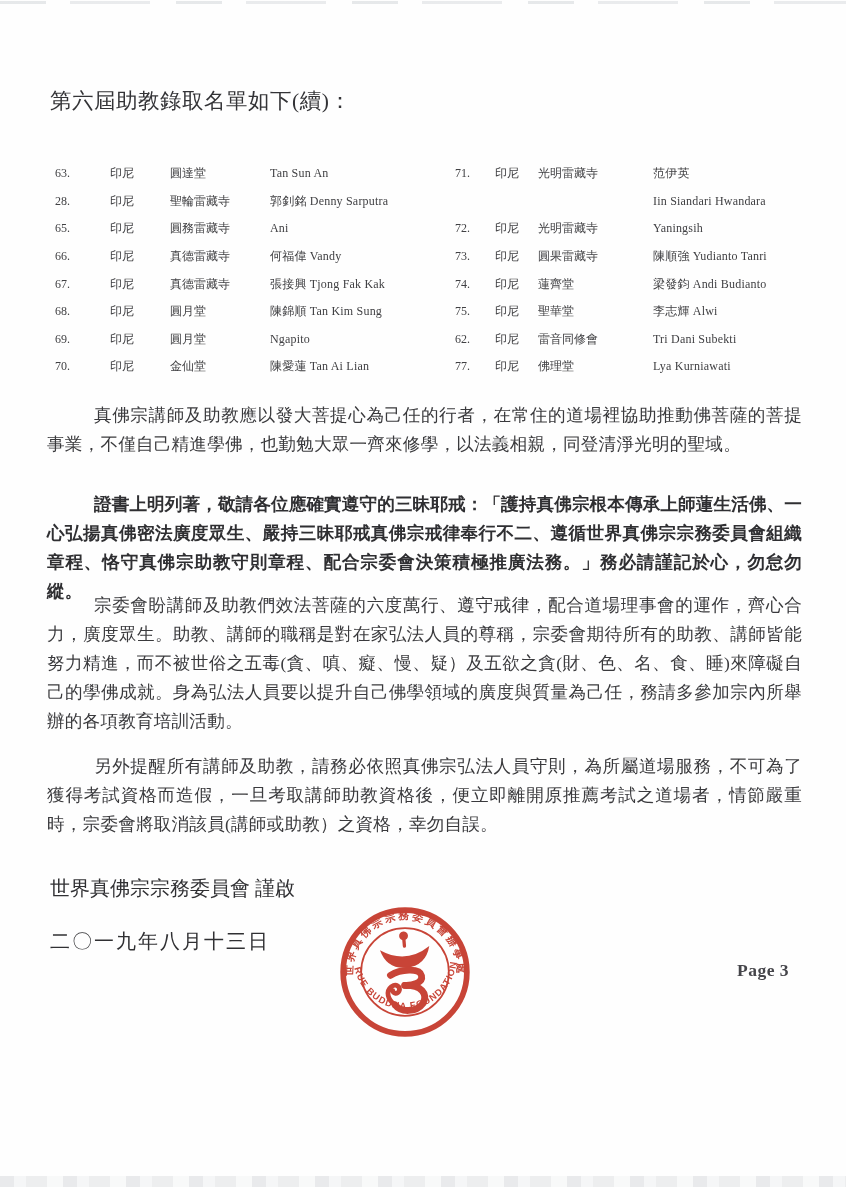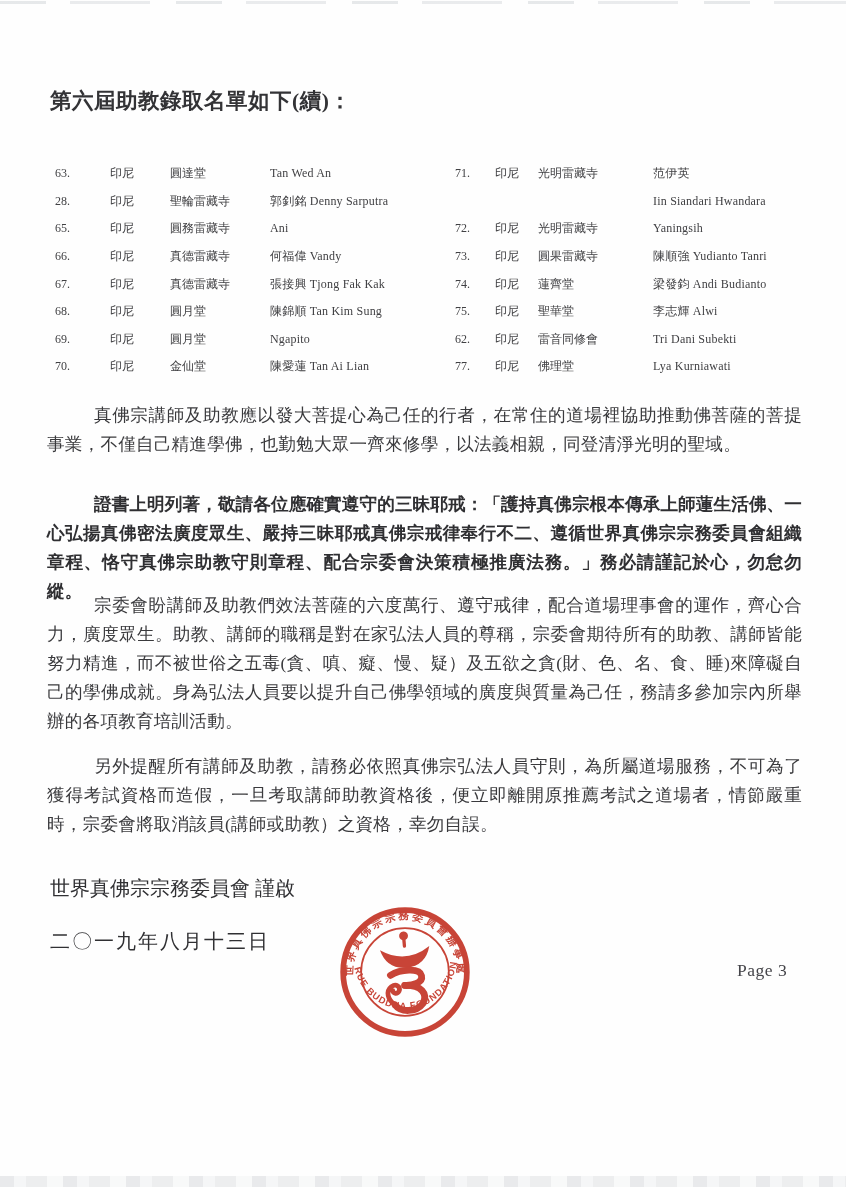--- a/index.html
+++ b/index.html
@@ -23,21 +23,21 @@
   .scan-bottom{
     position:absolute;bottom:0;left:0;width:100%;height:11px;
     background:
       repeating-linear-gradient(90deg,#e4e6e8 0 14px,#f4f5f6 14px 26px,#e9ebec 26px 47px,#f7f8f8 47px 63px),
       linear-gradient(0deg,#e0e2e4 0 3px,transparent 3px);
     opacity:.8;
   }
   .title{
     position:absolute;left:50px;top:86px;
     font-size:21.5px;letter-spacing:.5px;color:#333336;
-    font-weight:700;white-space:nowrap;
+    font-weight:400;white-space:nowrap;
   }
   
   .roster{position:absolute;top:160px;display:grid;grid-auto-rows:27.6px;font-size:12px;color:#404043;}
   .roster-left{left:55px;width:392px;grid-template-columns:55px 60px 100px 1fr;}
   .roster-right{left:455px;width:375px;grid-template-columns:40px 43px 115px 1fr;}
   .roster span{display:flex;align-items:center;white-space:nowrap;overflow:visible;}
   .cell-name{letter-spacing:.2px;}
   
   .para{
     position:absolute;left:47px;width:755px;
@@ -47,35 +47,35 @@
   .p1{top:401px;}
   .p2{top:490px;font-weight:600;color:#2f2f32;letter-spacing:.1px;}
   .p3{top:591px;}
   .p4{top:752px;}
   
   .signature{position:absolute;left:50px;top:872px;font-size:20px;color:#303033;line-height:33px;}
   .signature .date{letter-spacing:2px;margin-top:20px;}
   
   .seal{position:absolute;left:339px;top:906px;width:132px;height:132px;opacity:.94;}
   
-  .page-num{position:absolute;left:737px;top:960px;font-size:17.5px;color:#45454a;letter-spacing:.5px;}
+  .page-num{position:absolute;left:737px;top:960px;font-size:17.5px;color:#45454a;letter-spacing:.5px;font-weight:bold;}
 </style>
 </head>
 <body>
 
 <div class="page">
   <div class="scan-top"></div>
 
   <div class="title">第六屆助教錄取名單如下(續)：</div>
 
   <div class="roster roster-left">
     <span class="cell-no">63.</span>
     <span class="cell-region">印尼</span>
     <span class="cell-temple">圓達堂</span>
-    <span class="cell-name">Tan Wed An</span>
+    <span class="cell-name">Tan Sun An</span>
 
     <span class="cell-no">28.</span>
     <span class="cell-region">印尼</span>
     <span class="cell-temple">聖輪雷藏寺</span>
     <span class="cell-name">郭釗銘 Denny Sarputra</span>
 
     <span class="cell-no">65.</span>
     <span class="cell-region">印尼</span>
     <span class="cell-temple">圓務雷藏寺</span>
     <span class="cell-name">Ani</span>

